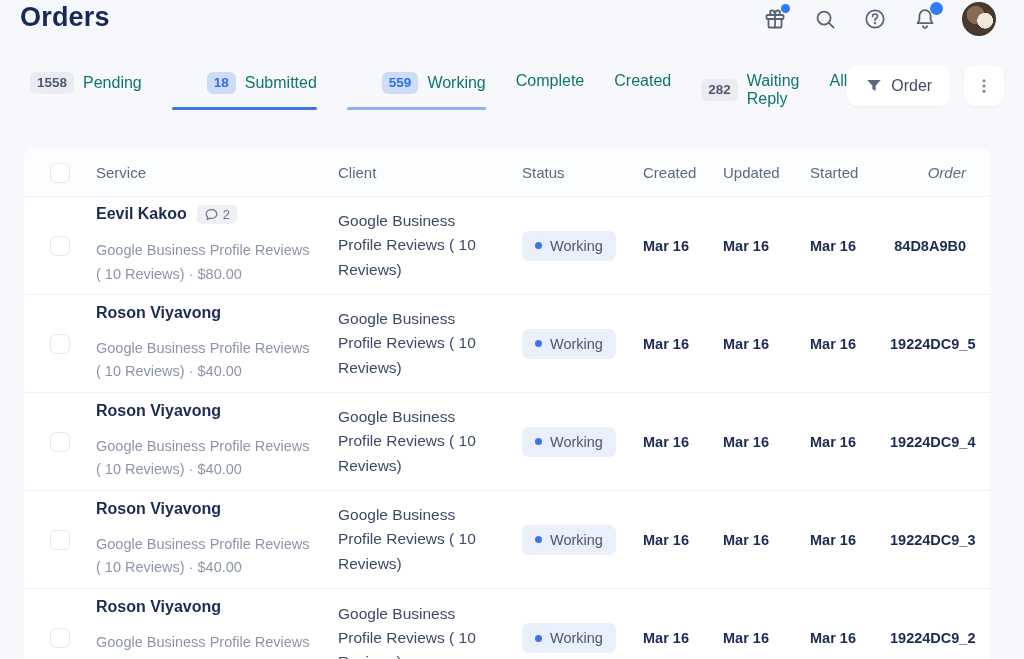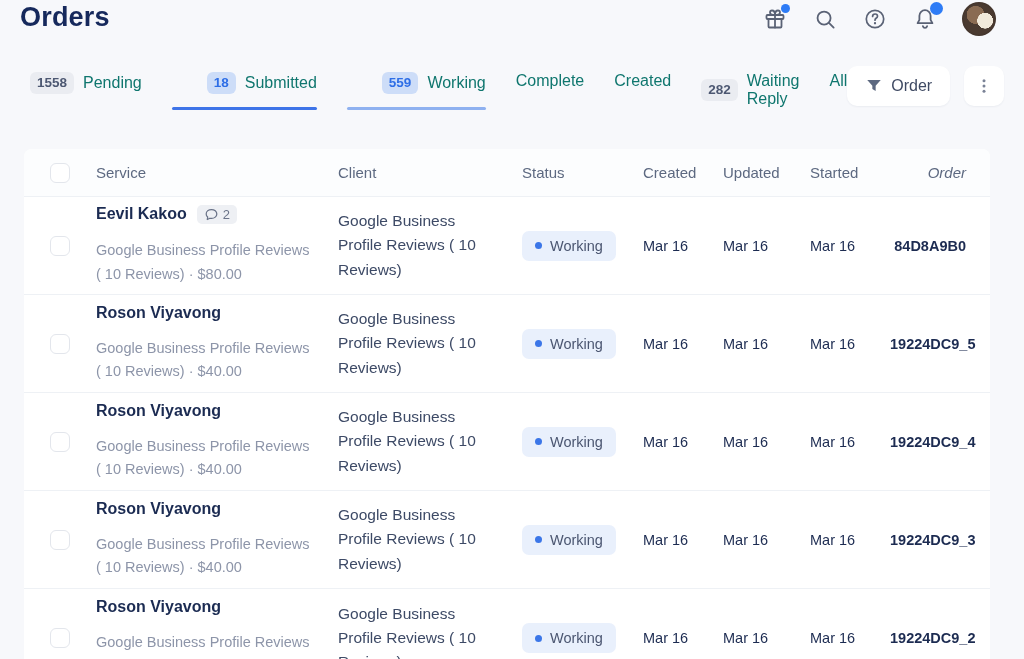--- a/index.html
+++ b/index.html
@@ -82,21 +82,21 @@
     font-size:13px; color:#6b7489;
   }
   .client-sub { font-size:14.5px; color:#8d95a9; line-height:1.6; max-width:214px; margin-top:15px; }
   .service { font-size:15.5px; color:#3d4a66; line-height:1.55; max-width:154px; }
   .status-pill {
     display:inline-flex; align-items:center; gap:8px;
     background:#e9f0fc; border-radius:7px; padding:7px 13px;
     font-size:14.5px; color:#4b5671;
   }
   .status-dot { width:7px; height:7px; border-radius:50%; background:#3b76e8; }
-  .date-cell { font-size:14.5px; font-weight:normal; color:#1c2b51; }
+  .date-cell { font-size:14.5px; font-weight:bold; color:#1c2b51; }
   .order-cell { font-size:14.5px; font-weight:bold; color:#1c2b51; text-align:right; padding-right:24px; }
 </style>
 </head>
 <body>
 
 <div class="topbar">
   <div class="page-title">Orders</div>
   <div class="topbar-icons">
     <div class="icon-btn">
       <svg width="24" height="24" viewBox="0 0 24 24" fill="none" stroke-width="1.8" stroke-linecap="round" stroke-linejoin="round">

